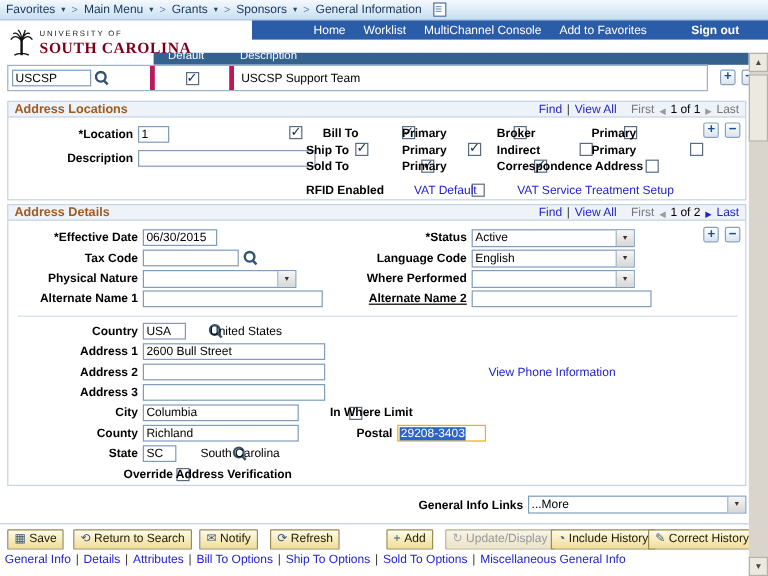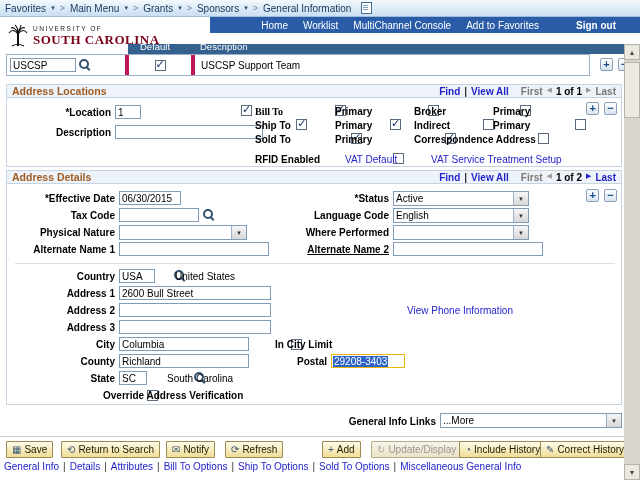--- a/index.html
+++ b/index.html
@@ -59,21 +59,21 @@
   .sel{height:15px;border:1px solid #7f9db9;background:#fff;box-sizing:border-box;display:flex;
        align-items:center;padding-left:2px;cursor:pointer;position:absolute;}
   .sel .sval{flex:1;overflow:hidden;white-space:nowrap;}
   .sel .sarrow{width:14px;height:100%;background:linear-gradient(#f6f6f6,#d7d7d7);border-left:1px solid #9db2c6;
        display:flex;align-items:center;justify-content:center;font-size:6px;color:#333;flex:none;}
 
   
   .secbar{position:absolute;left:6px;width:616px;height:14px;background:#eef3f9;border:1px solid #c6d3e1;
           box-sizing:border-box;display:flex;align-items:center;padding:0 5px;}
   .sectitle{color:#a05a21;font-weight:bold;font-size:10.5px;}
-  .pager{margin-left:auto;display:flex;align-items:flex-start;gap:4px;font-weight:bold;}
+  .pager{margin-left:auto;display:flex;align-items:flex-end;gap:4px;}
   .psep{color:#333;}
   .pfirst,.plast{color:#777;cursor:pointer;}
   .navic{font-size:7px;color:#9a9a9a;cursor:pointer;}
   .navic.act,.plast.act{color:#2323cc;}
   .secbox{position:absolute;left:6px;width:616px;border:1px solid #c6d3e1;box-sizing:border-box;background:#fff;}
   .pmpair{position:absolute;right:4px;}
   .divline{position:absolute;border-top:1px solid #d8dee6;}
 
   
   .toolrule{position:absolute;left:0;top:436px;width:624px;border-top:1px solid #c2cedb;}
@@ -186,21 +186,21 @@
     </div>
 
     <span class="lbl" style="left:4px;top:9px;width:100px;">*Location</span>
     <input class="inp abs" style="left: 108px; top: 7px; width: 26px;" value="1">
 
     <span class="lbl" style="left:4px;top:29px;width:100px;">Description</span>
     <input class="inp abs" style="left: 108px; top: 27px; width: 148px;" value="">
 
     
     <span class="cb abs on" style="left:234px;top:7px;"></span>
-    <span class="lbl plain abs" style="left:248px;top:8px;font-weight:bold;text-align:right;font-family:Liberation Serif, serif;">Bill To</span>
+    <span class="lbl plain abs" style="left:262px;top:8px;font-weight:bold;text-align:right;">Bill To</span>
     <span class="cb abs on" style="left:314px;top:7px;"></span>
     <span class="lbl abs" style="left:328px;top:8px;text-align:left;">Primary</span>
     <span class="cb abs" style="left:393px;top:7px;"></span>
     <span class="lbl abs" style="left:407px;top:8px;text-align:left;">Broker</span>
     <span class="cb abs" style="left:472px;top:7px;"></span>
     <span class="lbl abs" style="left:486px;top:8px;text-align:left;">Primary</span>
 
     
     <span class="cb abs on" style="left:234px;top:21px;"></span>
     <span class="lbl abs" style="left:248px;top:22px;text-align:left;">Ship To</span>
@@ -301,21 +301,21 @@
     <span class="lnk abs" style="left:400px;top:121px;">View Phone Information</span>
 
     
     <span class="lbl" style="left:4px;top:138px;width:104px;">Address 3</span>
     <input class="inp abs" style="left: 112px; top: 136px; width: 152px;" value="">
 
     
     <span class="lbl" style="left:4px;top:155px;width:104px;">City</span>
     <input class="inp abs" style="left: 112px; top: 153px; width: 130px;" value="Columbia">
     <span class="cb abs" style="left:254px;top:154px;"></span>
-    <span class="lbl abs" style="left:268px;top:155px;text-align:left;">In City Limit</span>
+    <span class="lbl abs" style="left:268px;top:155px;text-align:left;">In Where Limit</span>
 
     
     <span class="lbl" style="left:4px;top:172px;width:104px;">County</span>
     <input class="inp abs" style="left: 112px; top: 170px; width: 130px;" value="Richland">
     <span class="lbl" style="left:244px;top:172px;width:76px;">Postal</span>
     <div class="inp-like" style="left:324px;top:170px;width:74px;">
       <span class="selection">29208-3403</span>
     </div>
 
     

